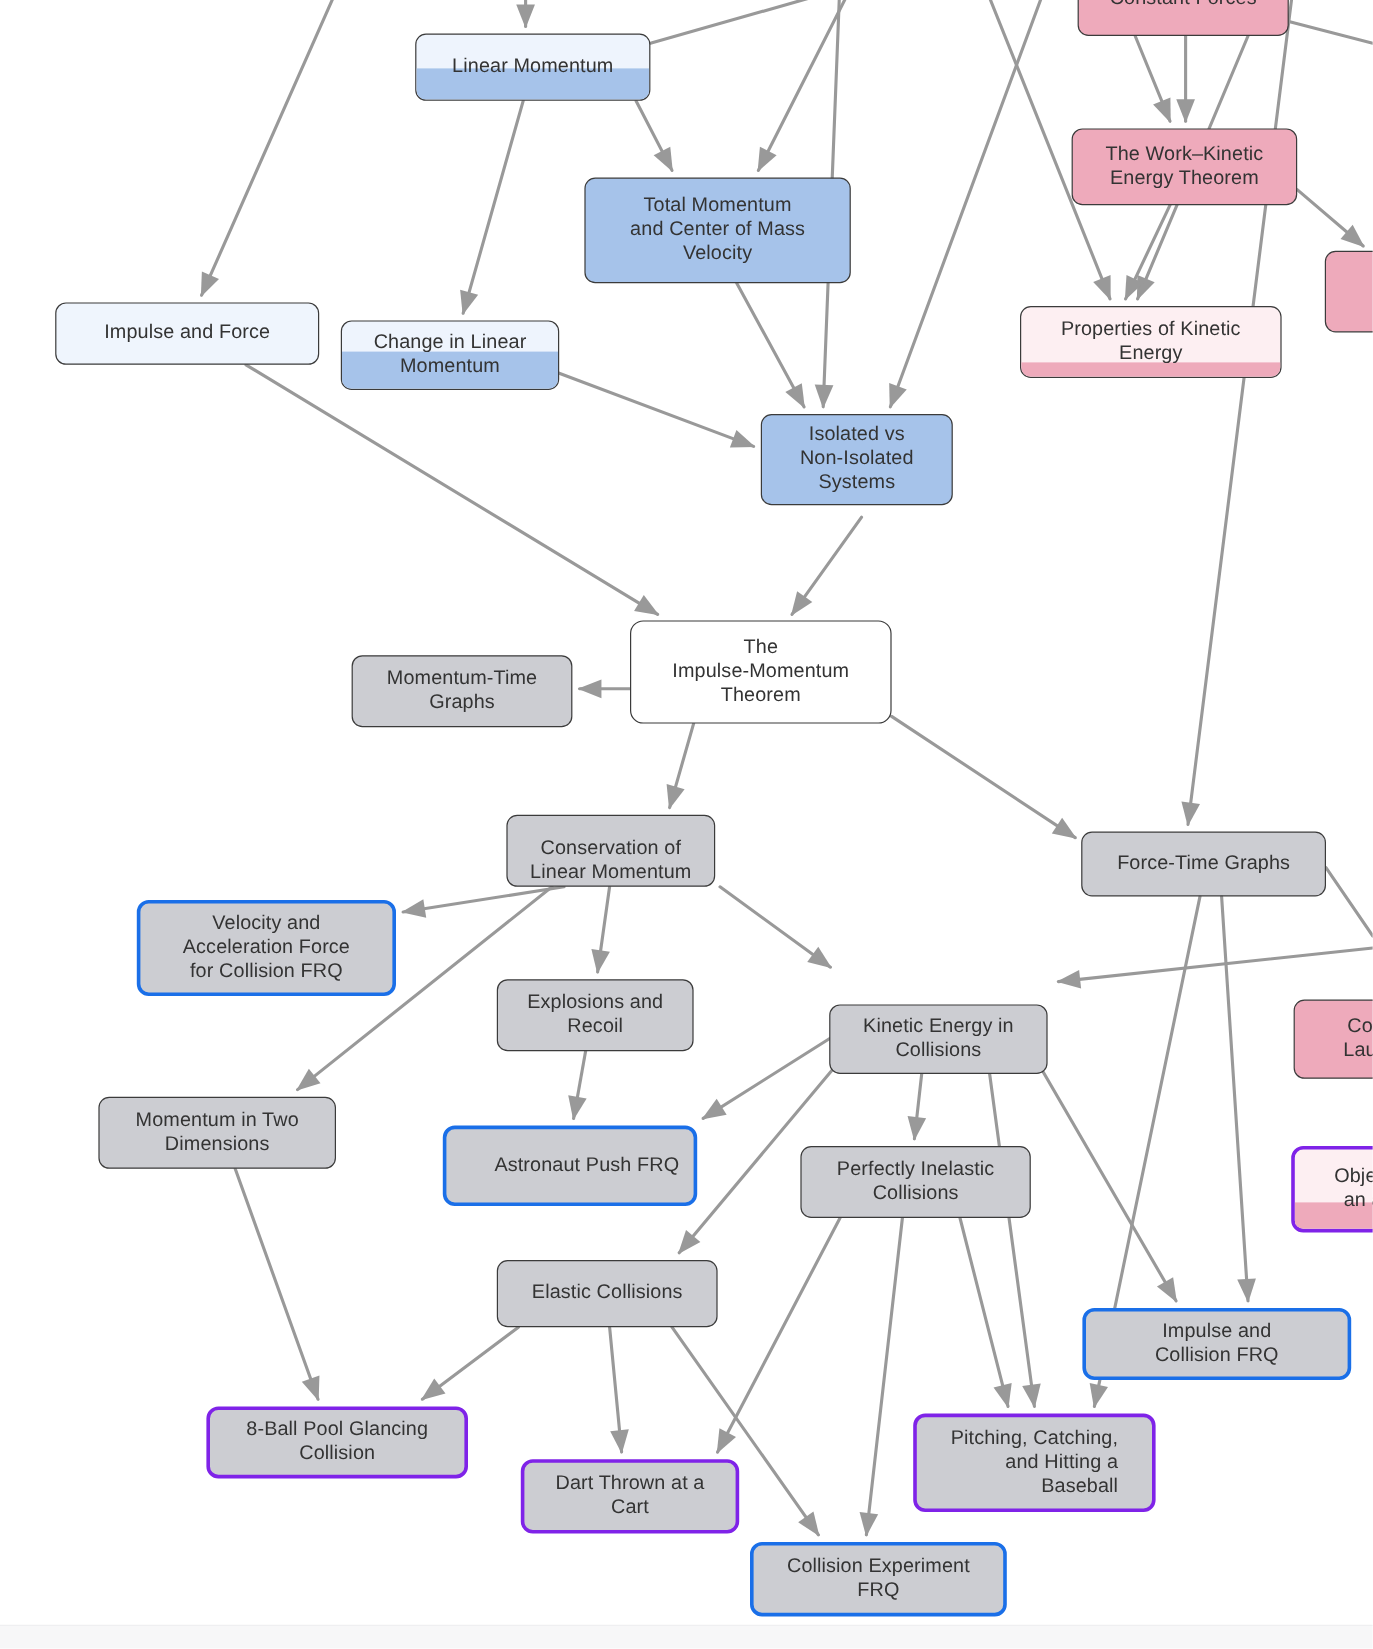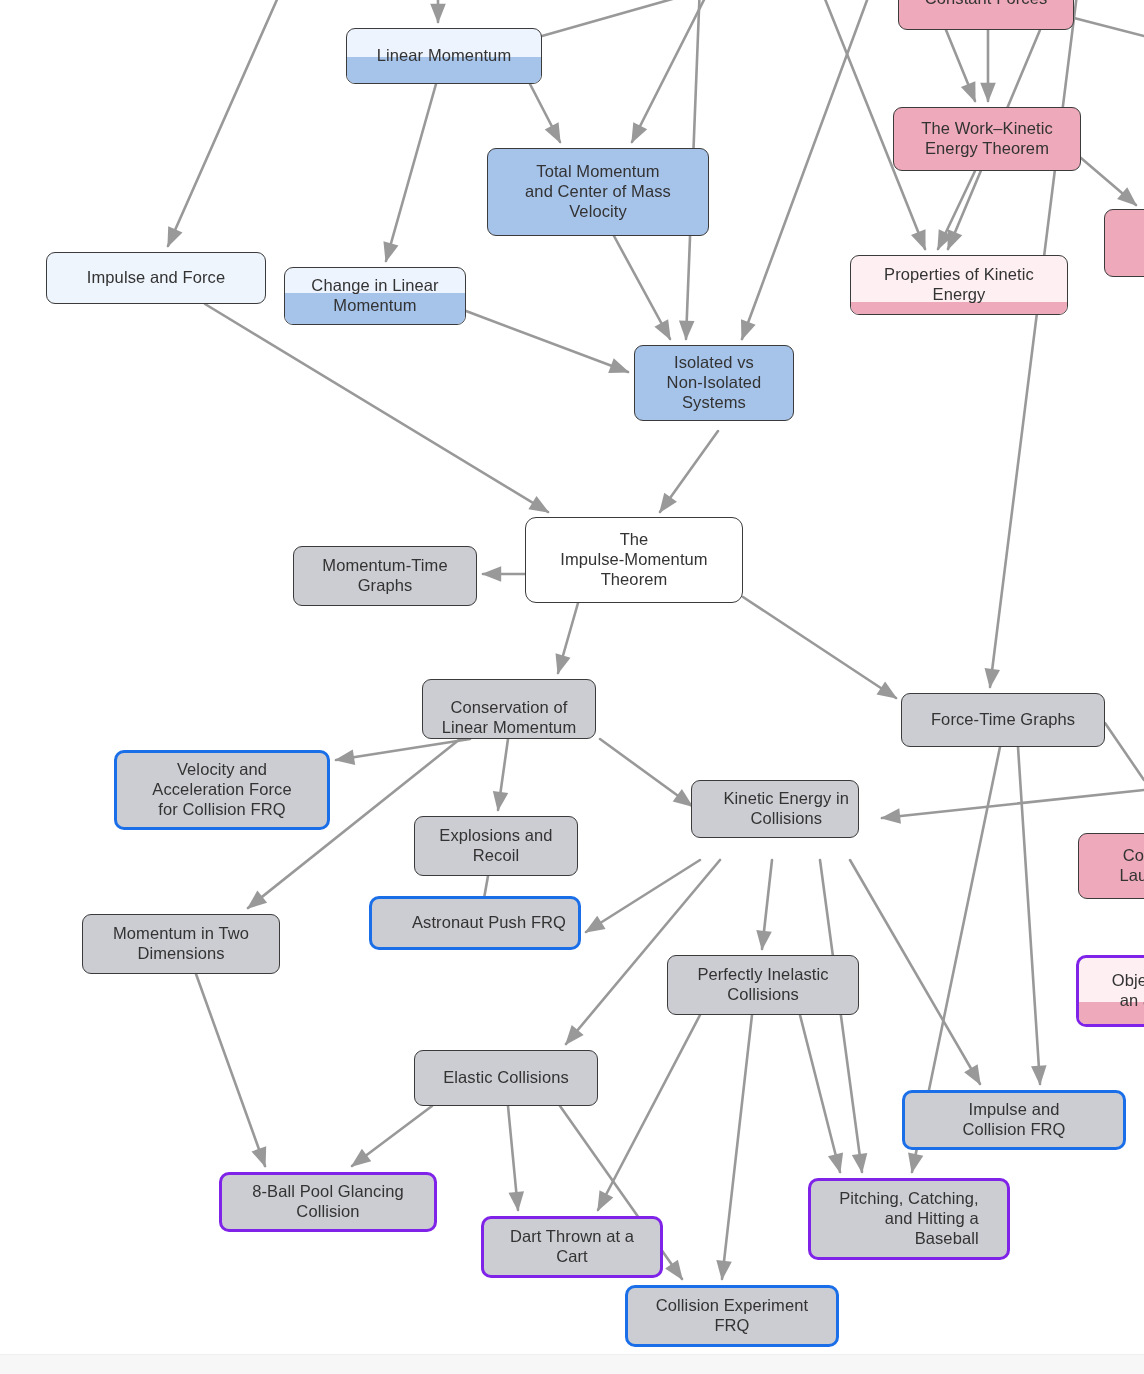--- a/index.html
+++ b/index.html
@@ -60,21 +60,20 @@
   }
   .v-gray-blue {
     background: #cccdd2;
     border: 3px solid #1a6fe8;
     border-radius: 10px;
   }
   .v-gray-purple {
     background: #cccdd2;
     border: 3px solid #7f23e8;
     border-radius: 10px;
-    margin-left: 47px;
   }
   .v-blue {
     background: #a6c3ea;
     border: 1.6px solid #3b3b3b;
   }
   .v-blue-split {
     background: #eef4fd;
     border: 1.6px solid #3b3b3b;
   }
   .v-blue-split .fillband { background: #a6c3ea; }
@@ -225,37 +224,37 @@
 Linear Momentum</span>
       </div>
       <div class="node v-gray" style="left: 901px; top: 693px; width: 204px; height: 54px;">
         <span class="lbl">Force-Time Graphs</span>
       </div>
       <div class="node v-gray-blue" style="left: 114px; top: 750px; width: 216px; height: 80px;">
         <span class="lbl">Velocity and
 Acceleration Force
 for Collision FRQ</span>
       </div>
-      <div class="node v-gray" style="left: 691px; top: 780px; width: 168px; height: 58px; justify-content: flex-end;">
+      <div class="node v-gray" style="left: 691px; top: 837px; width: 182px; height: 58px;">
         <span class="lbl">Kinetic Energy in
 Collisions</span>
       </div>
       <div class="node v-pink" style="left: 1078px; top: 833px; width: 120px; height: 66px;">
         <span class="lbl">Con
 Laun</span>
       </div>
       <div class="node v-gray" style="left: 414px; top: 816px; width: 164px; height: 60px;">
         <span class="lbl">Explosions and
 Recoil</span>
       </div>
       <div class="node v-gray" style="left: 82px; top: 914px; width: 198px; height: 60px;">
         <span class="lbl">Momentum in Two
 Dimensions</span>
       </div>
-      <div class="node v-gray-blue" style="left: 369px; top: 896px; width: 212px; height: 54px; padding-left: 28px;">
+      <div class="node v-gray-blue" style="left: 369px; top: 938px; width: 212px; height: 67px; padding-left: 28px;">
         <span class="lbl">Astronaut Push FRQ</span>
       </div>
       <div class="node v-gray" style="left: 667px; top: 955px; width: 192px; height: 60px;">
         <span class="lbl">Perfectly Inelastic
 Collisions</span>
       </div>
       <div class="node v-pink-split-purple" style="left: 1076px; top: 955px; width: 120px; height: 72px;">
         <div class="fillband" style="height: 34%;"></div>
         <span class="lbl">Object
 an a</span>

